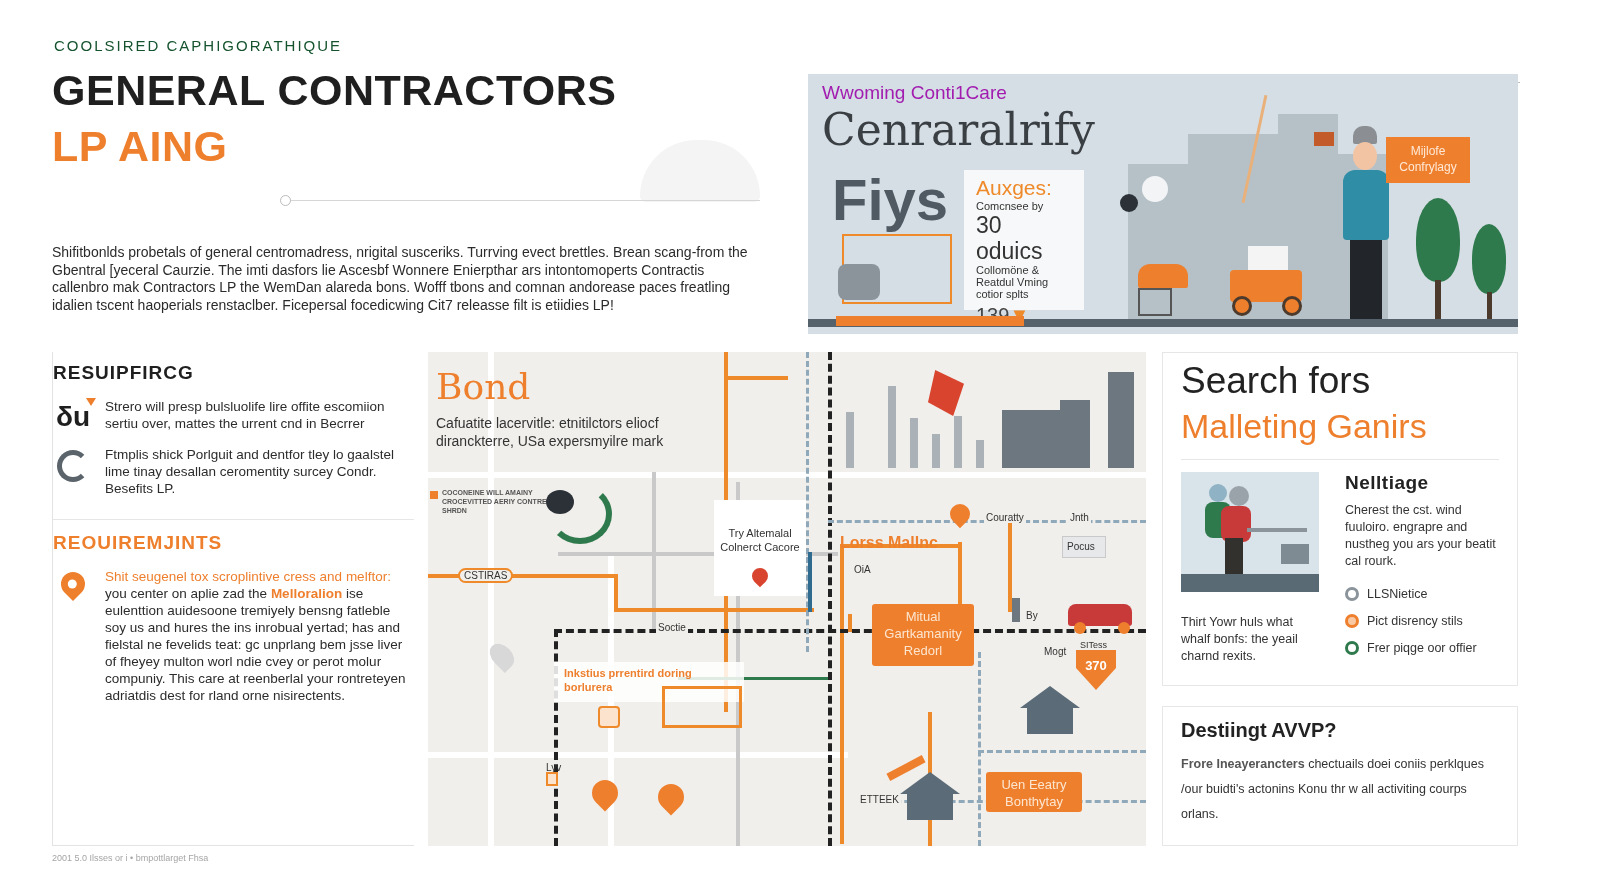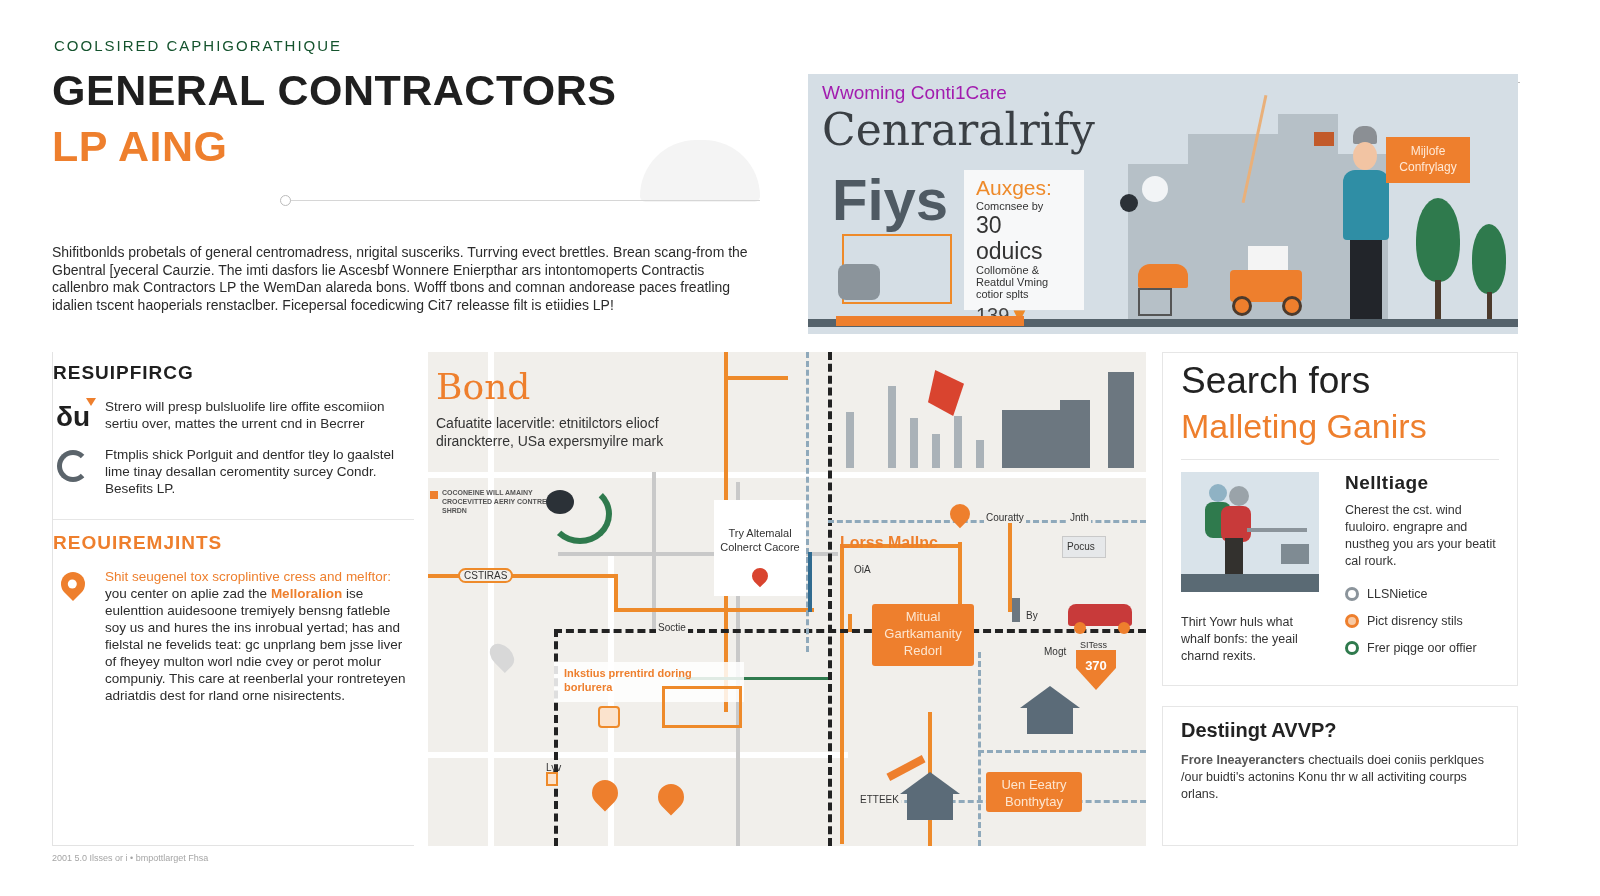--- a/index.html
+++ b/index.html
@@ -119,21 +119,21 @@
   .sc-illus .bag { position: absolute; left: 100px; top: 72px; width: 28px; height: 20px; background: #7f8b93; }
   .sc-caption { font-size: 12.5px; line-height: 17px; color: #333; margin-top: 22px; width: 142px; }
   .sc-side-h { font-size: 19px; font-weight: 700; color: #222; letter-spacing: 0.5px; }
   .sc-side-p { font-size: 12.5px; line-height: 17px; color: #333; margin-top: 8px; }
   .sc-list { margin-top: 10px; }
   .sc-li { display: flex; align-items: center; gap: 8px; font-size: 12.5px; color: #333; height: 27px; }
   .dot-i { width: 14px; height: 14px; border-radius: 50%; border: 3px solid #8b949b; flex: none; }
 
   .dest-card { left: 1162px; top: 706px; width: 356px; height: 140px; padding: 12px 18px; }
   .dest-h { font-size: 20px; font-weight: 700; color: #222; }
-  .dest-p { margin-top: 10px; font-size: 12.5px; line-height: 17px; color: #333; }
+  .dest-p { margin-top: 10px; font-size: 12.5px; line-height: 25px; color: #333; }
   .dest-p b { color: #555; }
 </style>
 </head>
 <body>
 
 <div class="abs kicker">COOLSIRED CAPHIGORATHIQUE</div>
 <div class="abs cloud"></div>
 <div class="abs title">
   <div>GENERAL CONTRACTORS</div>
   <div class="accent">LP AING</div>

